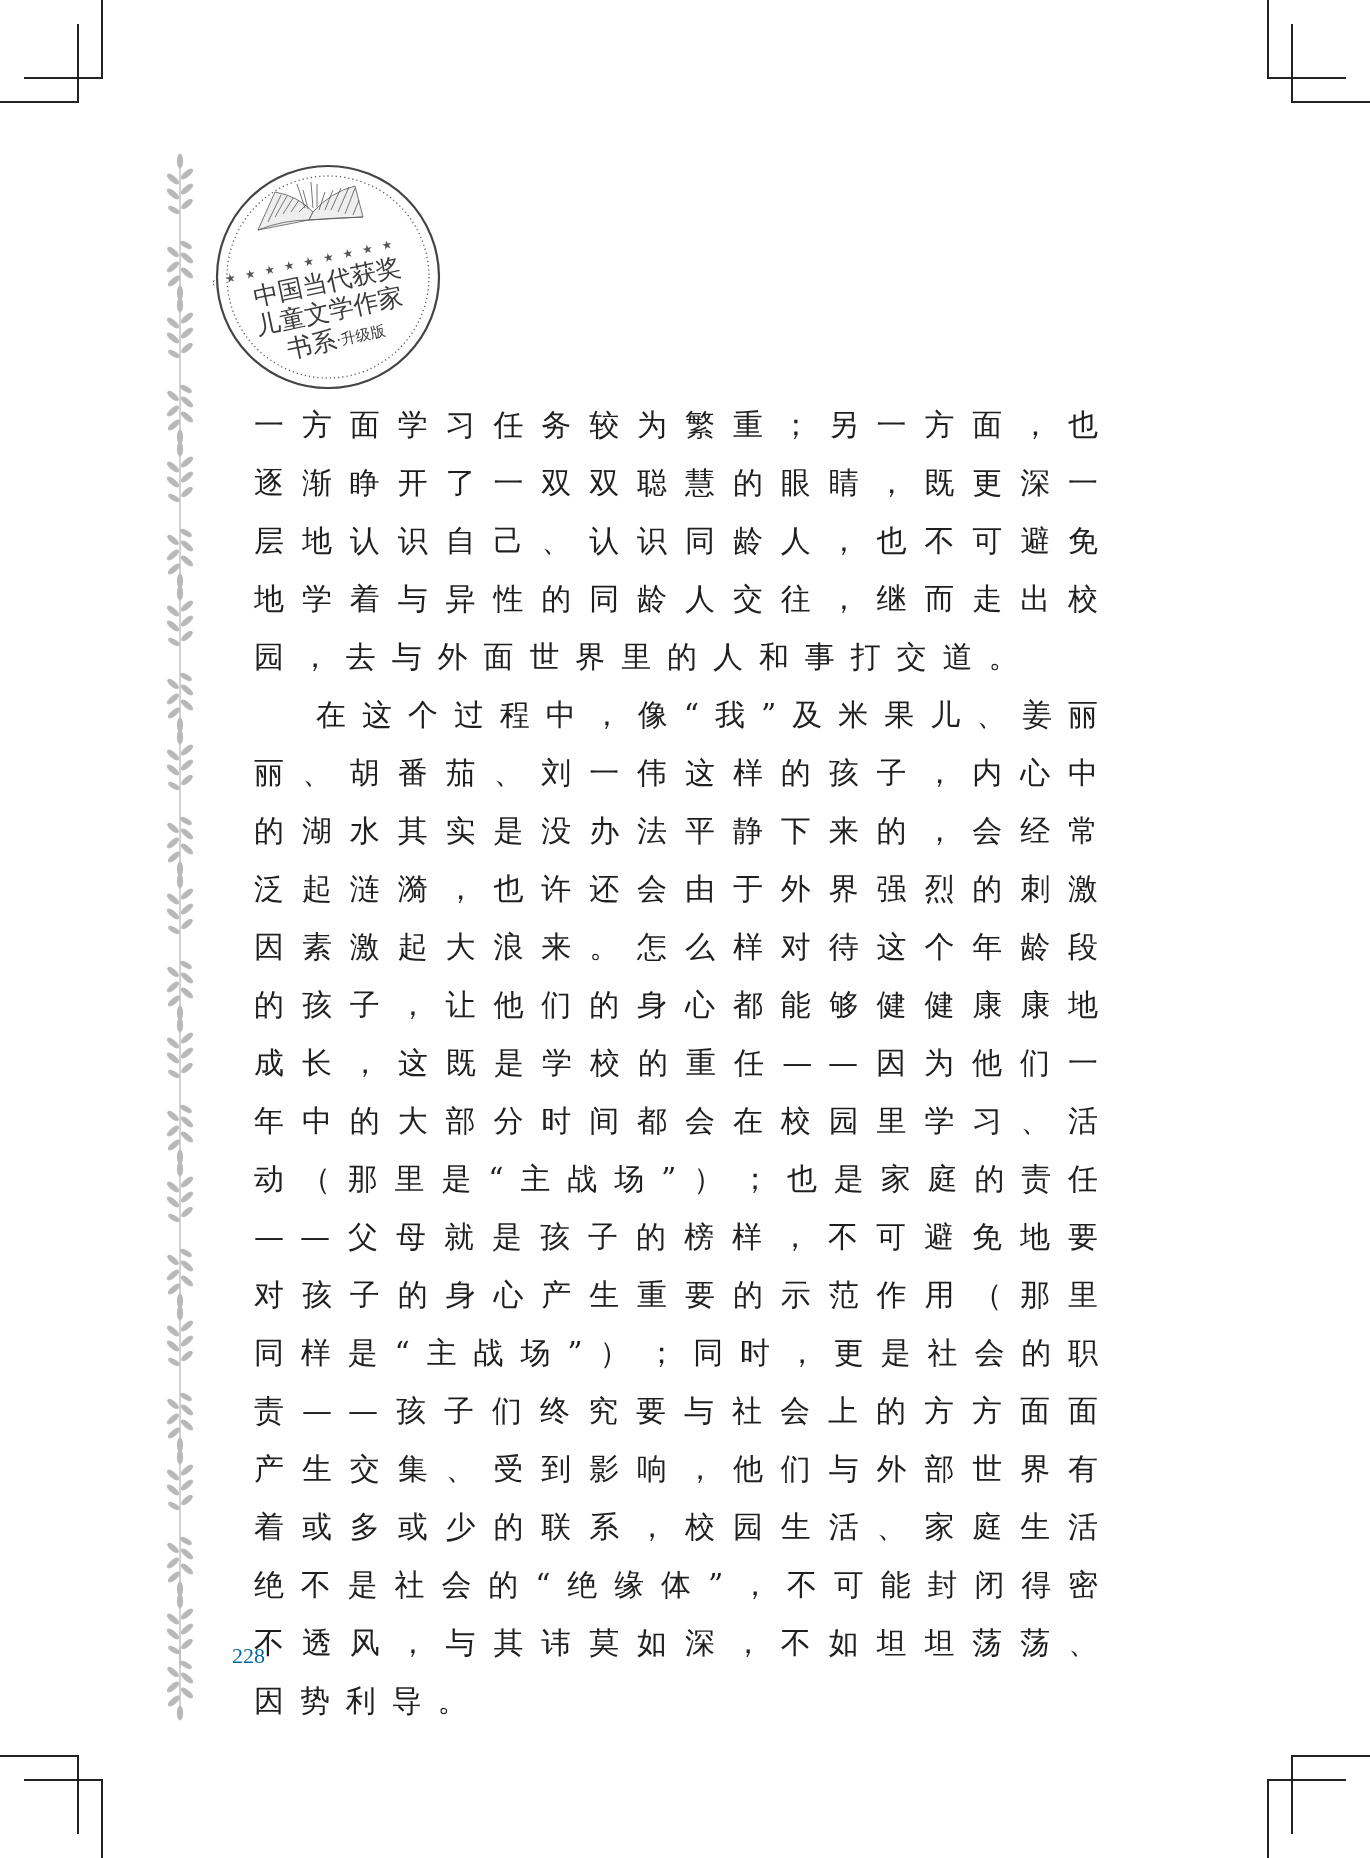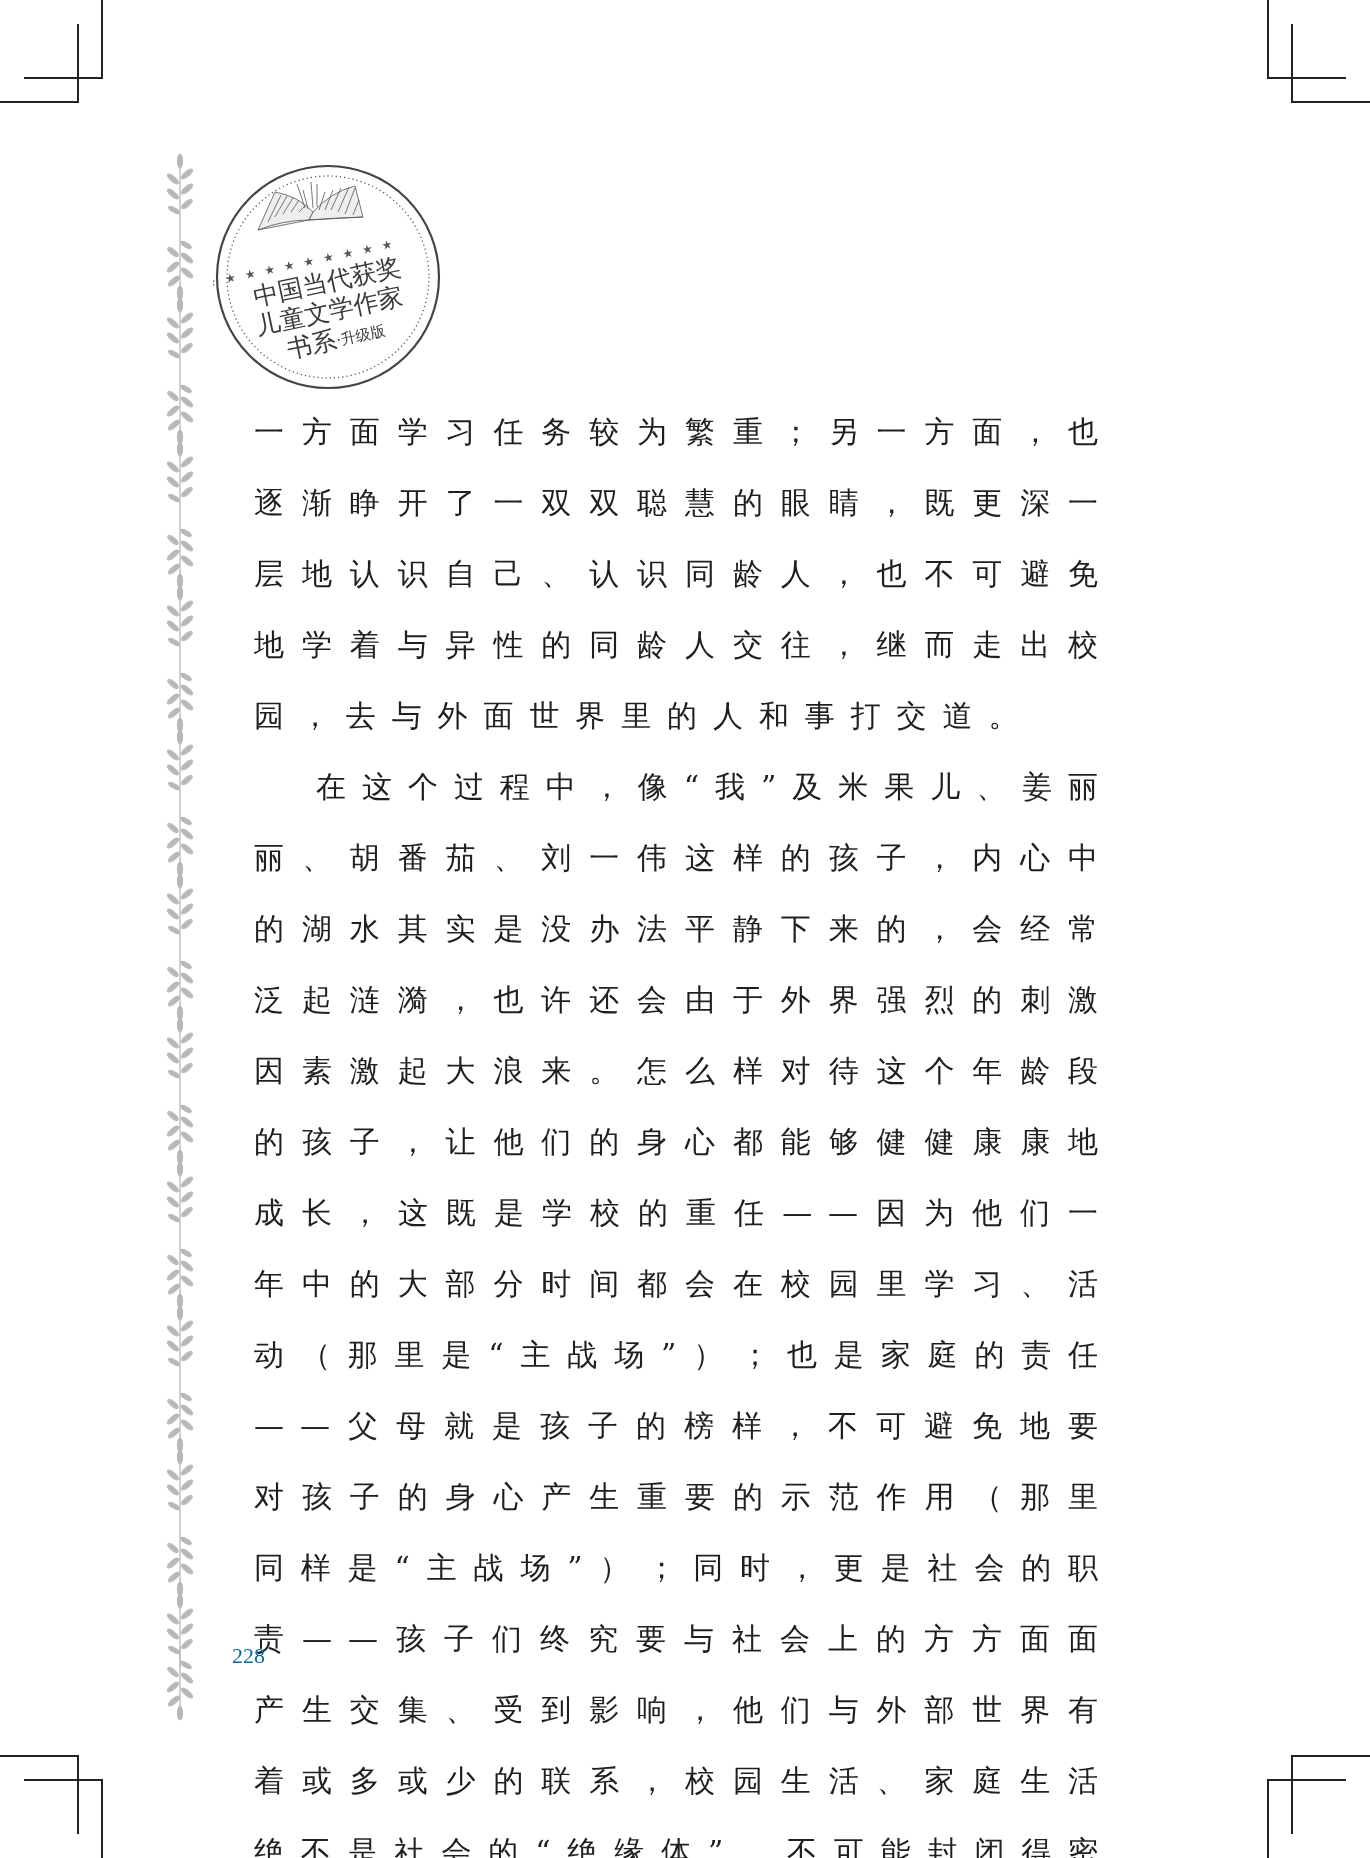--- a/index.html
+++ b/index.html
@@ -2,21 +2,21 @@
 <html><head>
 <meta charset="utf-8">
 <style>
   html, body { margin:0; padding:0; }
   body { width:1370px; height:1858px; background:#ffffff; position:relative; overflow:hidden;
          font-family:"DejaVu Serif","Liberation Serif",serif; color:#1a1a1a; }
   .mark { position:absolute; background:#222; }
   .vine { position:absolute; left:160px; top:150px; width:40px; height:1575px; }
   .badge { position:absolute; left:213px; top:162px; width:230px; height:230px; }
   .body-text { position:absolute; left:254px; top:396px; width:860px; }
-  .body-text p { margin:0; font-size:30px; line-height:71px; letter-spacing:15.9px;
+  .body-text p { margin:0; font-size:30px; line-height:58px; letter-spacing:15.9px;
                  text-align:justify; text-align-last:left; word-break:break-all; color:#1f1f1f; }
   .body-text p.indent { text-indent:62px; }
   .page-number { position:absolute; left:232px; top:1643px; font-family:"Liberation Serif",serif;
                  font-size:22px; color:#0369a1; }
 </style>
 </head>
 <body>
 
 <div>
   <div class="mark" style="left:101px;top:0;width:2px;height:79px"></div>

